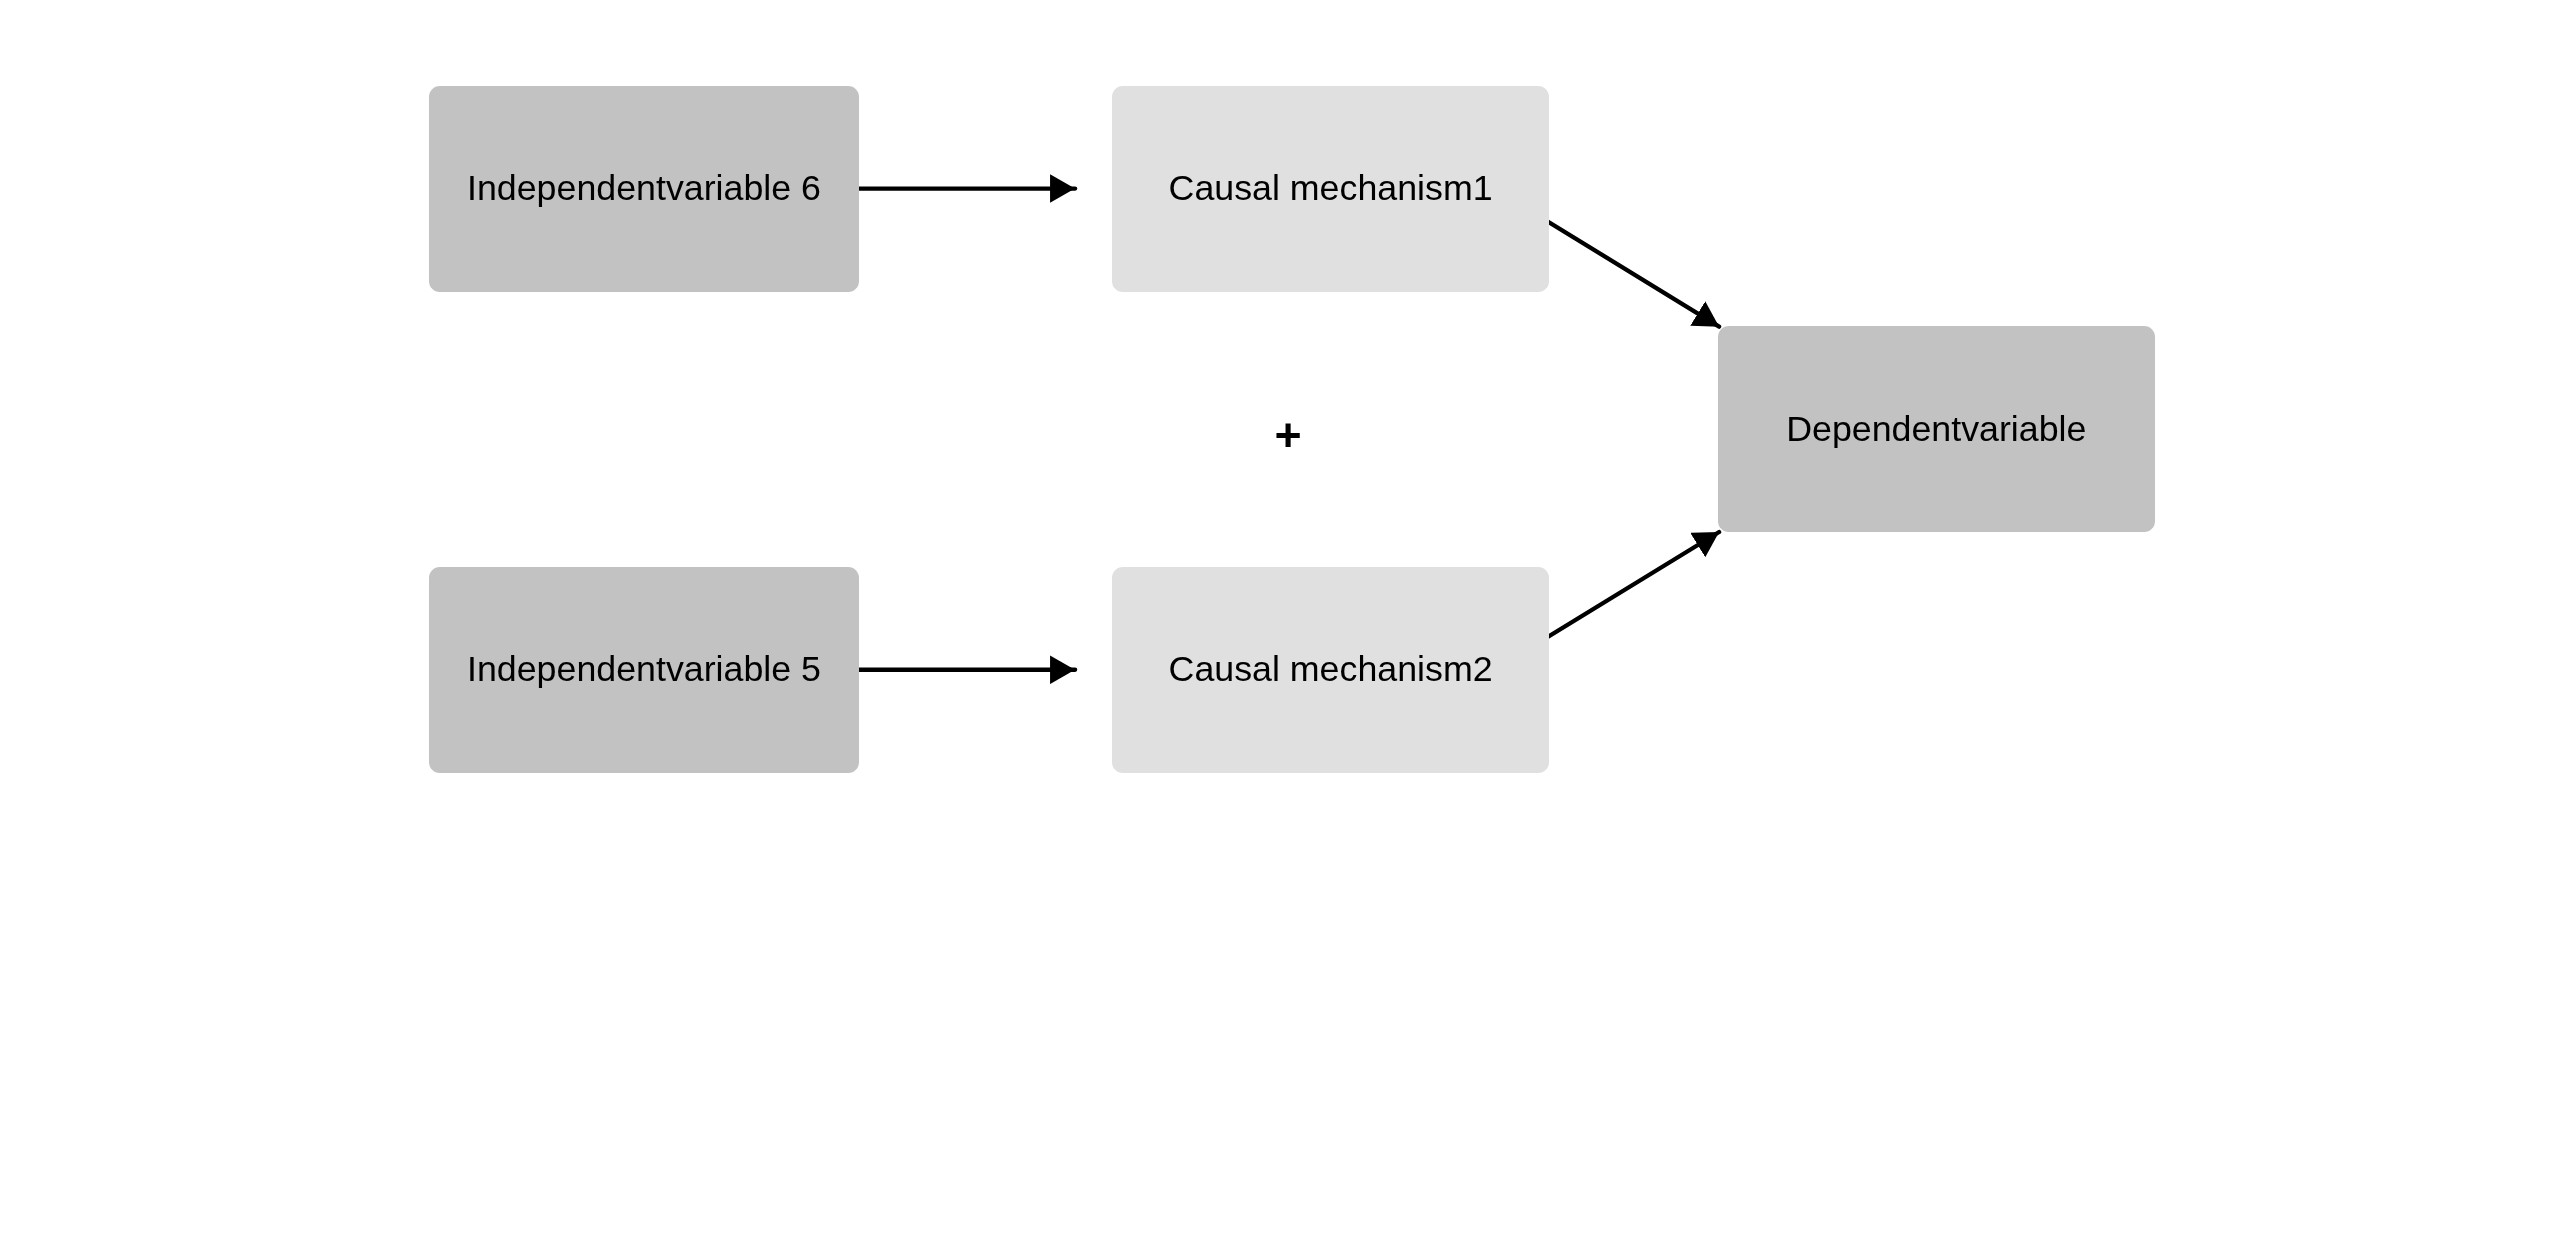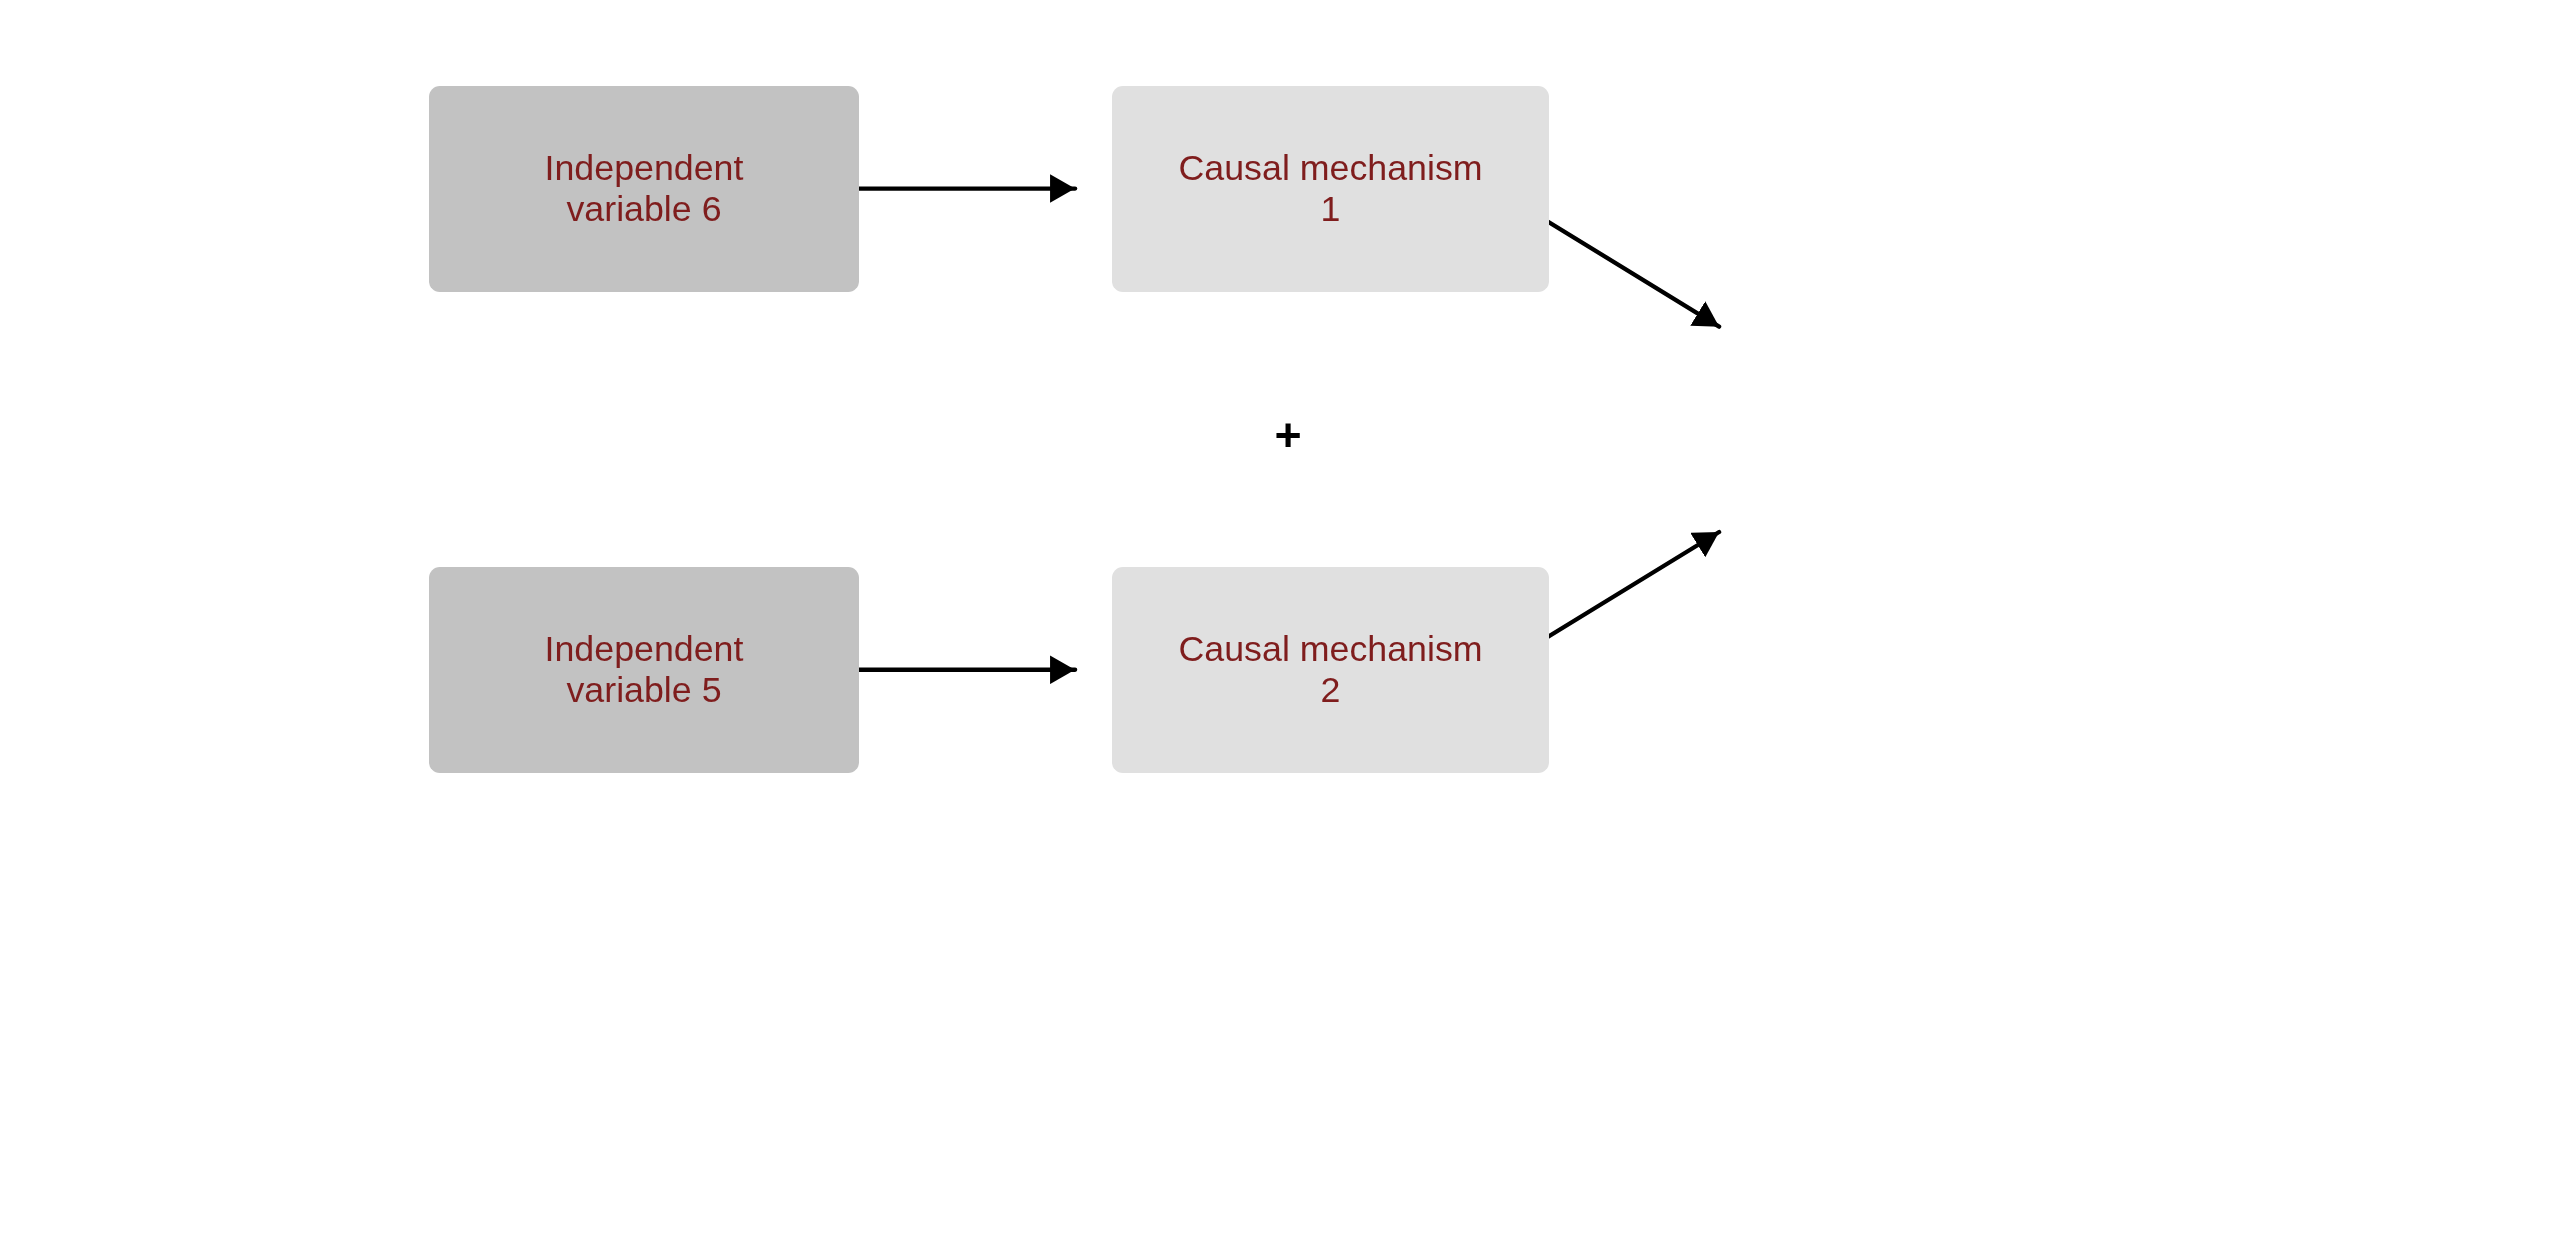--- a/index.html
+++ b/index.html
@@ -23,25 +23,24 @@
   }
   .edge {
     stroke: #000000;
     stroke-width: 12;
     stroke-linecap: round;
     fill: none;
   }
   .node {
     position: absolute;
     display: flex;
-    flex-direction: column;
     align-items: center;
     justify-content: center;
     text-align: right;
-    color: #7f1d1d;
+    color: #000000;
     font-size: 1.389vw;      
     line-height: 1.597vw;    
     border-radius: 0.42vw;   
   }
   .node span { display: block; white-space: nowrap; }
   .tone-dark  { background: #c2c2c2; }
   .tone-light { background: #e0e0e0; margin-left: 39px; }
 
   .node-iv1 { left: 16.6667%; top: 10.0%;     width: 16.6667%; height: 23.9583%; }
   .node-cm1 { left: 41.6667%; top: 10.0%;     width: 16.9444%; height: 23.9583%; }
@@ -90,17 +89,21 @@
   <div class="node tone-dark node-iv2">
     <span>Independent</span>
     <span>variable 5</span>
   </div>
 
   <div class="node tone-light node-cm2">
     <span>Causal mechanism</span>
     <span>2</span>
   </div>
 
+  <div class="node tone-dark node-dv">
+    <span>Dependent</span>
+    <span>variable</span>
+  </div>
 
   <div class="plus-operator">+</div>
 
 </div>
 
 
 </body></html>

